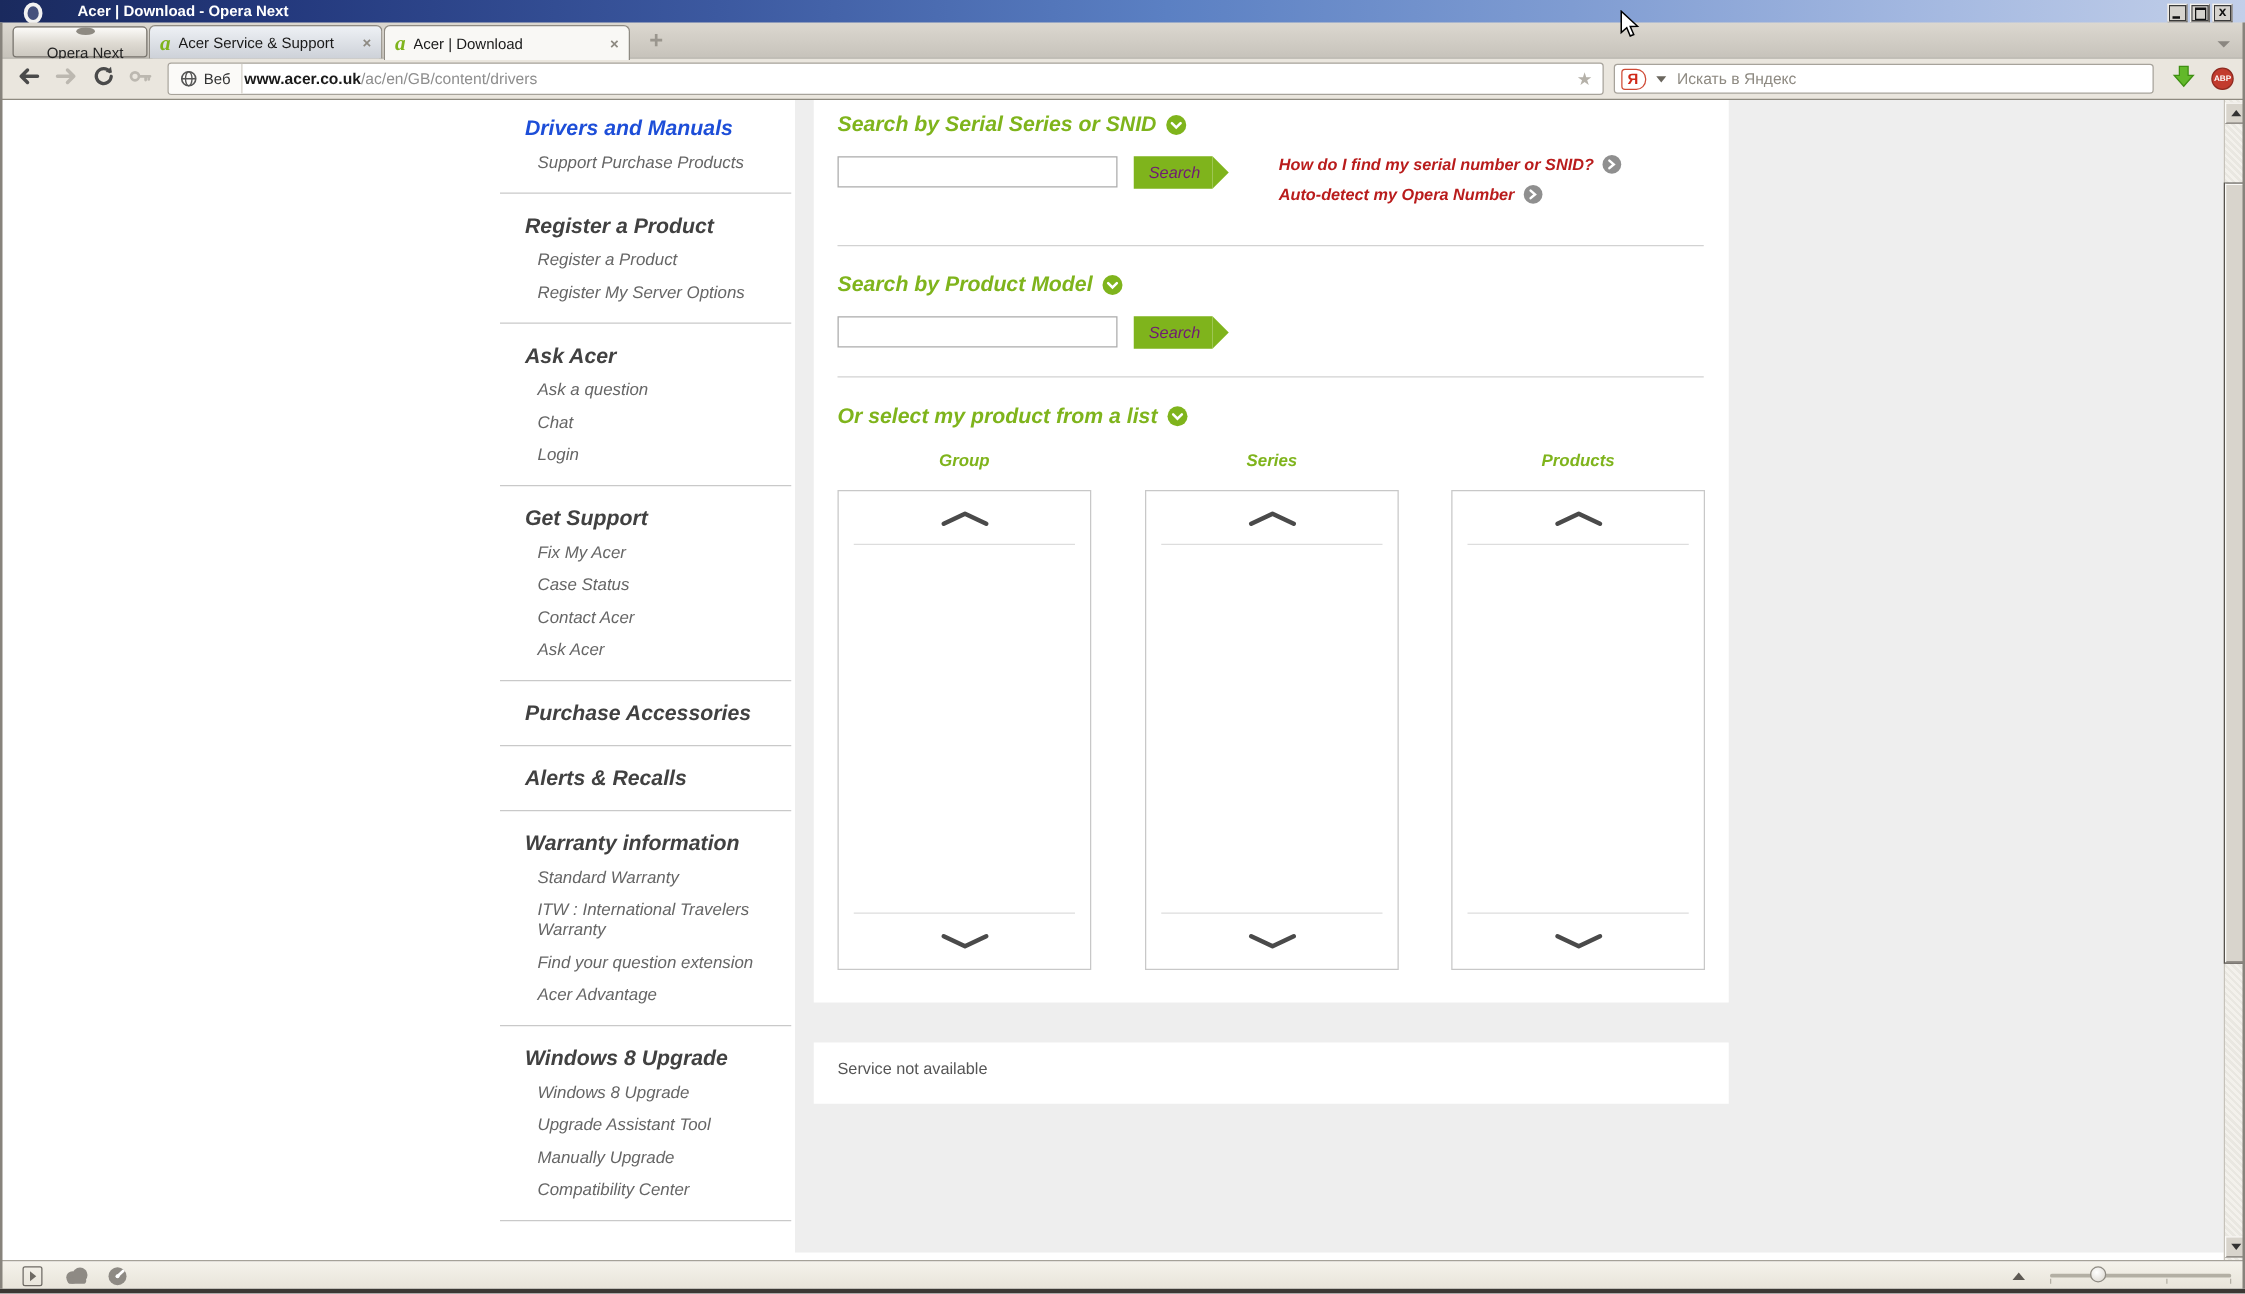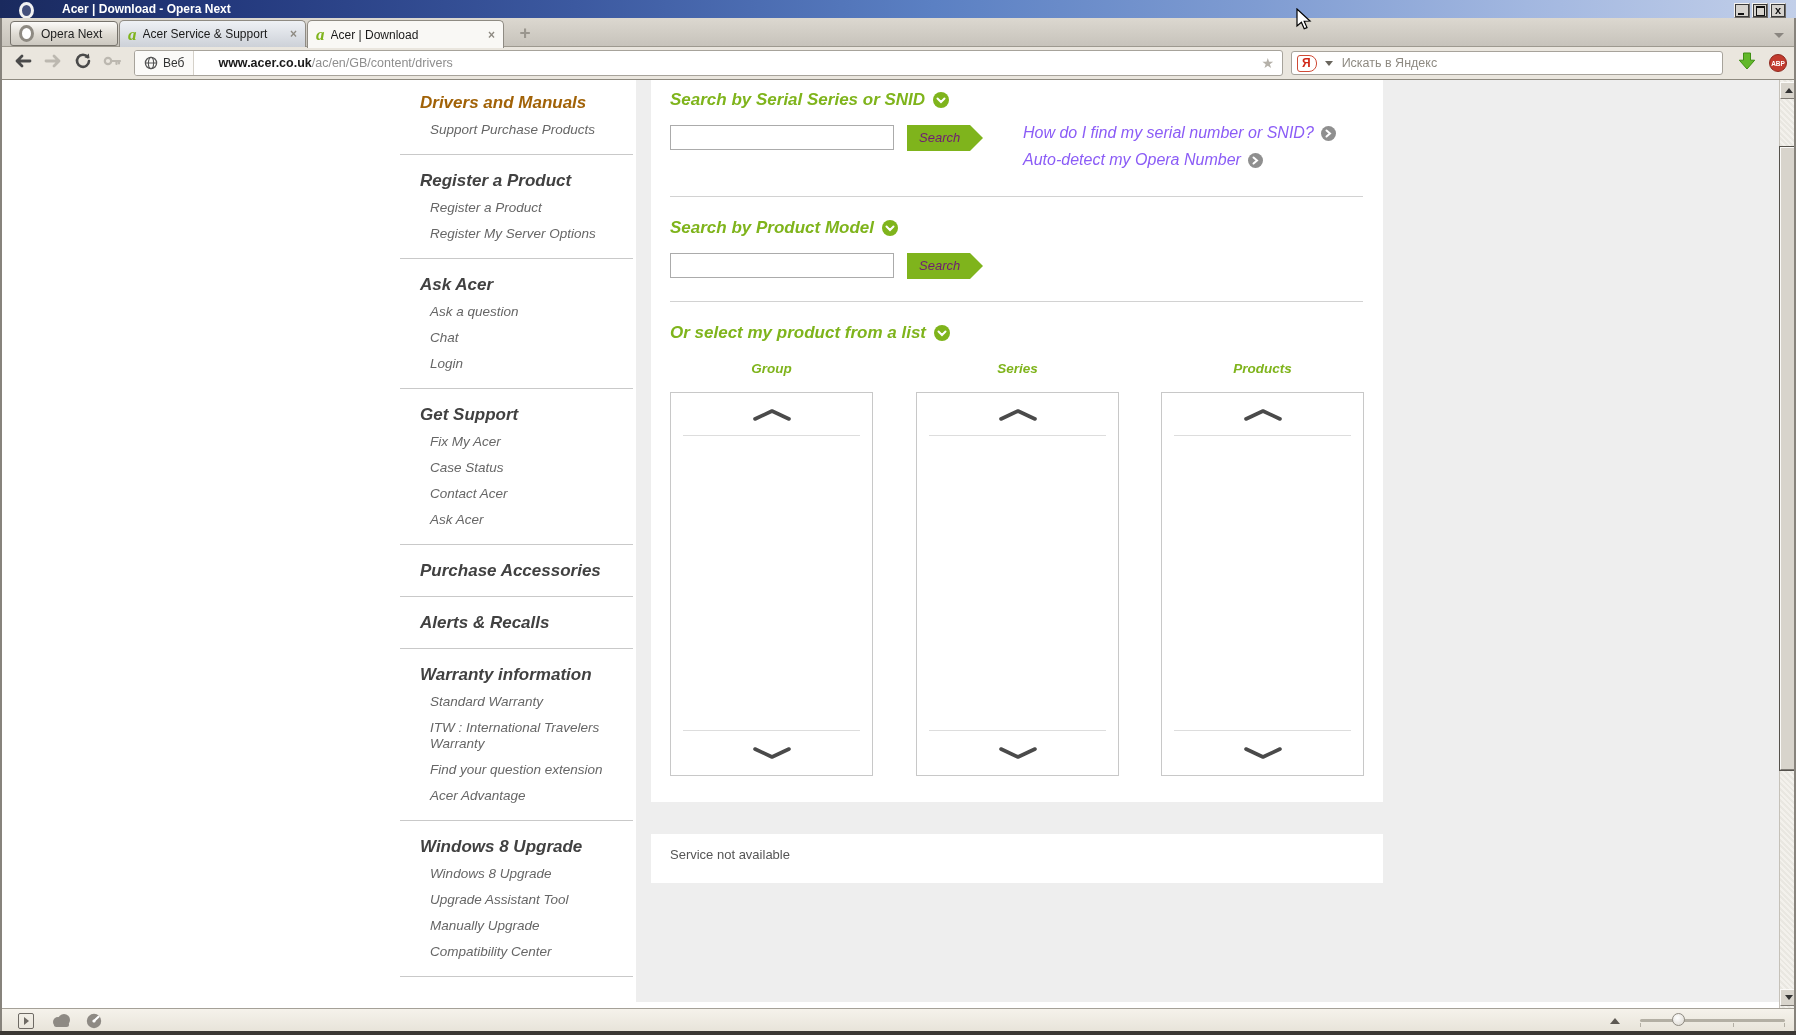--- a/index.html
+++ b/index.html
@@ -14,77 +14,77 @@
   .winbtns{position:absolute;right:10px;top:3px;display:flex;gap:2px;}
   .winbtn{width:14px;height:13px;background:#d6d3ce;border:1px solid;border-color:#f4f2ee #6f6b66 #6f6b66 #f4f2ee;box-shadow:0 0 0 1px #3a3a3a inset;position:relative;}
   .winbtn .g-min{position:absolute;left:3px;bottom:2px;width:6px;height:2px;background:#111;}
   .winbtn .g-max{position:absolute;left:3px;top:2px;width:7px;height:7px;border:1px solid #111;border-top-width:2px;}
   .winbtn .g-close{position:absolute;left:0;top:-1px;width:14px;text-align:center;font-size:11px;font-weight:bold;color:#111;line-height:14px;}
 
   
   .tabbar{position:absolute;left:0;top:18px;width:1796px;height:29px;
     background:linear-gradient(#dcd8d0,#c7c3bb);border-bottom:1px solid #9d998f;box-sizing:border-box;}
   .opera-menu-btn{position:absolute;left:10px;top:3px;width:108px;height:25px;border:1px solid #77736c;border-radius:4px 4px 3px 3px;
-    background:linear-gradient(#fcfbf9,#dedad2 55%,#ccc8c0);display:flex;align-items:center;gap:7px;padding-left:8px;box-sizing:border-box;}
+    background:linear-gradient(#fcfbf9,#dedad2 55%,#ccc8c0);display:flex;align-items:center;gap:7px;padding-left:8px;box-sizing:border-box;flex-direction:column;}
   .opera-menu-o{width:9px;height:11px;border:3px solid #8e8a82;border-radius:50%;background:#fff;}
   .opera-menu-label{font-size:12px;color:#222;}
   .tab{position:absolute;top:2px;height:27px;border:1px solid #8f8b83;border-bottom:none;border-radius:5px 5px 0 0;
     display:flex;align-items:center;padding:0 8px;box-sizing:border-box;}
   .tab.inactive{left:119px;width:187px;background:linear-gradient(#eef1f5,#cdd1d8);}
   .tab.active{left:307px;width:197px;height:28px;background:#f9f8f5;z-index:3;}
   .favicon-a{font-family:"Liberation Serif",serif;font-style:italic;font-weight:bold;color:#7fb41c;font-size:17px;line-height:17px;margin-right:6px;}
   .tab-label{font-size:12px;color:#1a1a1a;white-space:nowrap;overflow:hidden;flex:1;}
   .tab-close{color:#8e8a82;font-size:12px;font-weight:bold;margin-left:6px;}
   .newtab{position:absolute;left:516px;top:6px;width:18px;height:18px;color:#9a968e;font-size:19px;line-height:17px;text-align:center;font-weight:bold;}
   .tab-chevron{position:absolute;right:12px;top:15px;width:0;height:0;border-left:5px solid transparent;border-right:5px solid transparent;border-top:5px solid #8a8680;}
 
   
   .addressbar{position:absolute;left:0;top:47px;width:1796px;height:33px;background:#eae6de;border-bottom:1px solid #8e8a80;
     box-sizing:border-box;display:flex;align-items:center;}
   .navbtn{width:30px;text-align:center;flex:0 0 auto;}
   .urlfield{flex:1;height:24px;background:#fff;border:1px solid #a7a39b;border-radius:3px;margin-left:6px;display:flex;align-items:center;overflow:hidden;}
   .webbadge{display:flex;align-items:center;gap:5px;padding:0 9px;height:100%;border-right:1px solid #d5d1c9;background:#fbfaf8;}
   .webbadge-label{font-size:12px;color:#333;}
-  .urltext{font-size:12.5px;margin-left:24px;white-space:nowrap;flex:1;}
+  .urltext{font-size:12.5px;margin-left:1px;white-space:nowrap;flex:1;}
   .url-domain{color:#1a1a1a;font-weight:bold;}
   .url-path{color:#8e8e8e;}
   .star{color:#b5b1a9;font-size:14px;margin-right:8px;}
   .searchfield{flex:0 0 432px;height:24px;background:#fff;border:1px solid #a7a39b;border-radius:3px;margin-left:8px;display:flex;align-items:center;padding-left:5px;box-sizing:border-box;}
   .ya-badge{border:1px solid #cf4a35;border-radius:3px 8px 8px 3px;color:#d02818;font-weight:bold;font-size:12px;padding:0 5px 1px 4px;background:#fff;}
   .search-dd{width:0;height:0;border-left:4px solid transparent;border-right:4px solid transparent;border-top:5px solid #6a665e;margin:0 7px 0 8px;}
   .yin{border:none;outline:none;flex:1;font-size:12.5px;color:#333;font-family:"Liberation Sans",sans-serif;background:transparent;}
   .yin::placeholder{color:#8e8a82;opacity:1;}
   .dl-arrow{margin:0 12px 0 14px;flex:0 0 auto;}
   .abp{width:18px;height:18px;border-radius:50%;background:#c23b2e;color:#fff;font-size:6.5px;font-weight:bold;display:flex;align-items:center;justify-content:center;margin-right:9px;flex:0 0 auto;border:1px solid #8e2a20;box-sizing:border-box;}
 
   
   .viewport{position:absolute;left:0;top:80px;width:1796px;height:928px;background:#fff;overflow:hidden;}
   .graybg{position:absolute;left:636px;top:0;width:1143px;height:922px;background:#eeeeee;}
 
   
   .sidebar{position:absolute;left:397px;top:0;width:239px;height:916px;background:#fff;box-sizing:border-box;}
   .sb-title{font-size:17px;line-height:19px;font-weight:bold;font-style:italic;color:#414141;margin:16px 0 0 23px;}
   .sb-title.first{margin-top:13px;}
-  .sb-title.green{color:#a16207;}
+  .sb-title.green{color:#1d4ed8;}
   .sb-item{font-size:13.5px;line-height:16px;font-style:italic;color:#666;margin:10px 26px 0 33px;}
   .sb-hr{border:none;border-top:1px solid #c9c9c9;margin:16px 3px 0 3px;}
 
   
   .contentbox{position:absolute;left:651px;top:0;width:732px;height:722px;background:#fff;}
   .servicebox{position:absolute;left:651px;top:754px;width:732px;height:49px;background:#fff;}
   .service-text{position:absolute;left:19px;top:13px;font-size:13px;color:#555;}
   .gh{position:absolute;font-size:17px;font-weight:bold;font-style:italic;color:#7fb41c;margin:0;display:flex;align-items:center;gap:8px;}
   .circ{width:16px;height:16px;border-radius:50%;background:#7fb41c;display:inline-flex;align-items:center;justify-content:center;}
   .circ.gray{width:15px;height:15px;background:#8f8f8f;}
   .sinput{position:absolute;width:224px;height:25px;border:1px solid #ababab;background:#fff;box-sizing:border-box;font-size:13px;padding:0 6px;font-family:"Liberation Sans",sans-serif;}
   .search-btn{position:absolute;height:26px;background:#7fb41c;color:#701a75;font-size:13px;font-style:italic;
     display:flex;align-items:center;padding:0 10px 2px 12px;box-sizing:border-box;}
   .search-btn::after{content:"";position:absolute;right:-13px;top:0;border-top:13px solid transparent;border-bottom:13px solid transparent;border-left:13px solid #7fb41c;}
   .hintlinks{position:absolute;left:372px;top:44px;}
-  .hintlink{display:flex;align-items:center;gap:7px;font-size:16px;font-style:italic;font-weight:normal;color:#8b5cf6;margin-bottom:9px;}
+  .hintlink{display:flex;align-items:center;gap:7px;font-size:13px;font-style:italic;font-weight:bold;color:#b91c1c;margin-bottom:9px;}
   .mhr{position:absolute;left:19px;right:20px;border:none;border-top:1px solid #d2d2d2;margin:0;}
   .colhead{position:absolute;width:203px;text-align:center;font-size:13.5px;font-weight:bold;font-style:italic;color:#7fb41c;}
   .listbox{position:absolute;top:312px;width:203px;height:384px;border:1px solid #c8c8c8;background:#fff;box-sizing:border-box;}
   .lb-up{position:absolute;left:0;top:0;right:0;height:42px;display:flex;align-items:center;justify-content:center;}
   .lb-dn{position:absolute;left:0;bottom:0;right:0;height:44px;display:flex;align-items:center;justify-content:center;}
   .lb-line-t{position:absolute;left:12px;right:12px;top:42px;border-top:1px solid #ddd;}
   .lb-line-b{position:absolute;left:12px;right:12px;bottom:44px;border-top:1px solid #ddd;}
 
   
   .vscroll{position:absolute;right:0;top:0;width:17px;height:928px;

